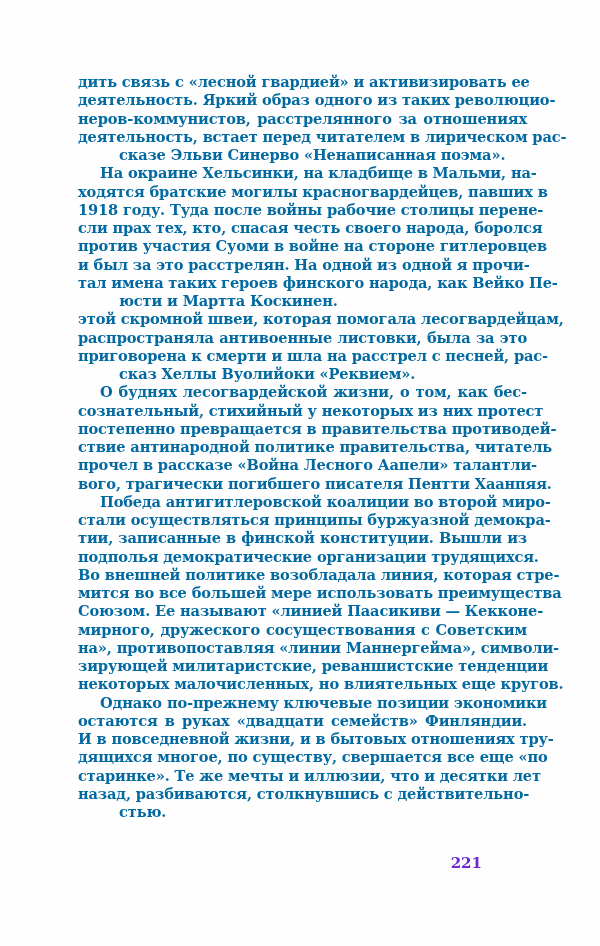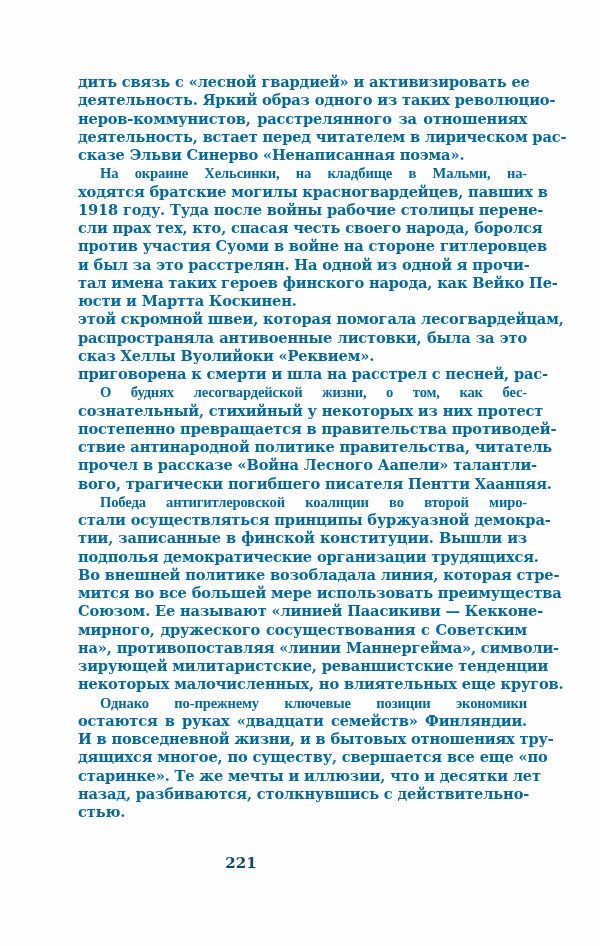--- a/index.html
+++ b/index.html
@@ -35,35 +35,35 @@
     display: block;
     white-space: nowrap;
     text-align: justify;
     text-align-last: justify;
     height: 18.25px;
     overflow: visible;
     letter-spacing: -0.15px;
   }
   .line.last {
     text-align-last: left;
+    margin-left: 41px;
   }
   .line.indent {
     padding-left: 22px;
-    font-family: Liberation Serif, serif;
   }
   .page-number {
     position: absolute;
     left: 0;
     width: 482px;
     top: 854px;
-    text-align: center;
+    text-align: right;
     font-family: "DejaVu Serif", serif;
     font-weight: bold;
     font-size: 15px;
-    color: #0c4a6e;
+    color: #6d28d9;
   }
 </style>
 </head>
 <body>
 
 <div class="page">
   <div class="text-block">
 
     <div class="paragraph">
       <span class="line">дить связь с «лесной гвардией» и активизировать ее</span>
@@ -80,22 +80,22 @@
       <span class="line">сли прах тех, кто, спасая честь своего народа, боролся</span>
       <span class="line">против участия Суоми в войне на стороне гитлеровцев</span>
       <span class="line">и был за это расстрелян. На одной из одной я прочи-</span>
       <span class="line">тал имена таких героев финского народа, как Вейко Пе-</span>
       <span class="line last">юсти и Мартта Коскинен.</span>
     </div>
 
     <div class="paragraph">
       <span class="line">этой скромной швеи, которая помогала лесогвардейцам,</span>
       <span class="line">распространяла антивоенные листовки, была за это</span>
+      <span class="line">приговорена к смерти и шла на расстрел с песней, рас-</span>
       <span class="line last">сказ Хеллы Вуолийоки «Реквием».</span>
-      <span class="line">приговорена к смерти и шла на расстрел с песней, рас-</span>
     </div>
 
     <div class="paragraph">
       <span class="line indent">О буднях лесогвардейской жизни, о том, как бес-</span>
       <span class="line">сознательный, стихийный у некоторых из них протест</span>
       <span class="line">постепенно превращается в правительства противодей-</span>
       <span class="line">ствие антинародной политике правительства, читатель</span>
       <span class="line">прочел в рассказе «Война Лесного Аапели» талантли-</span>
       <span class="line">вого, трагически погибшего писателя Пентти Хаанпяя.</span>
     </div>

